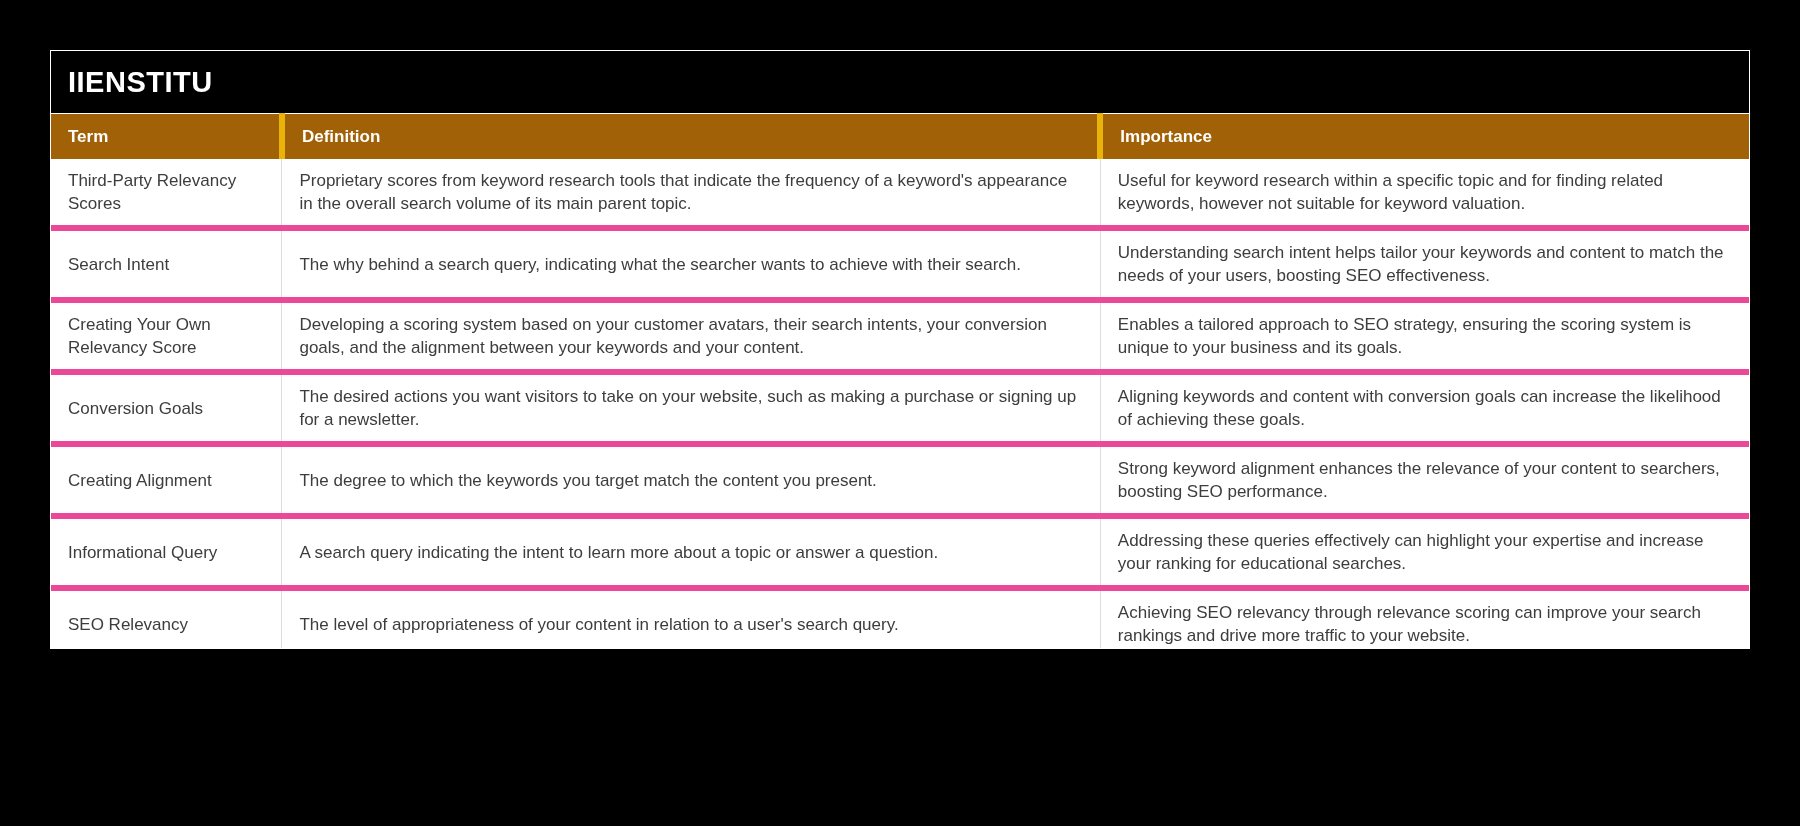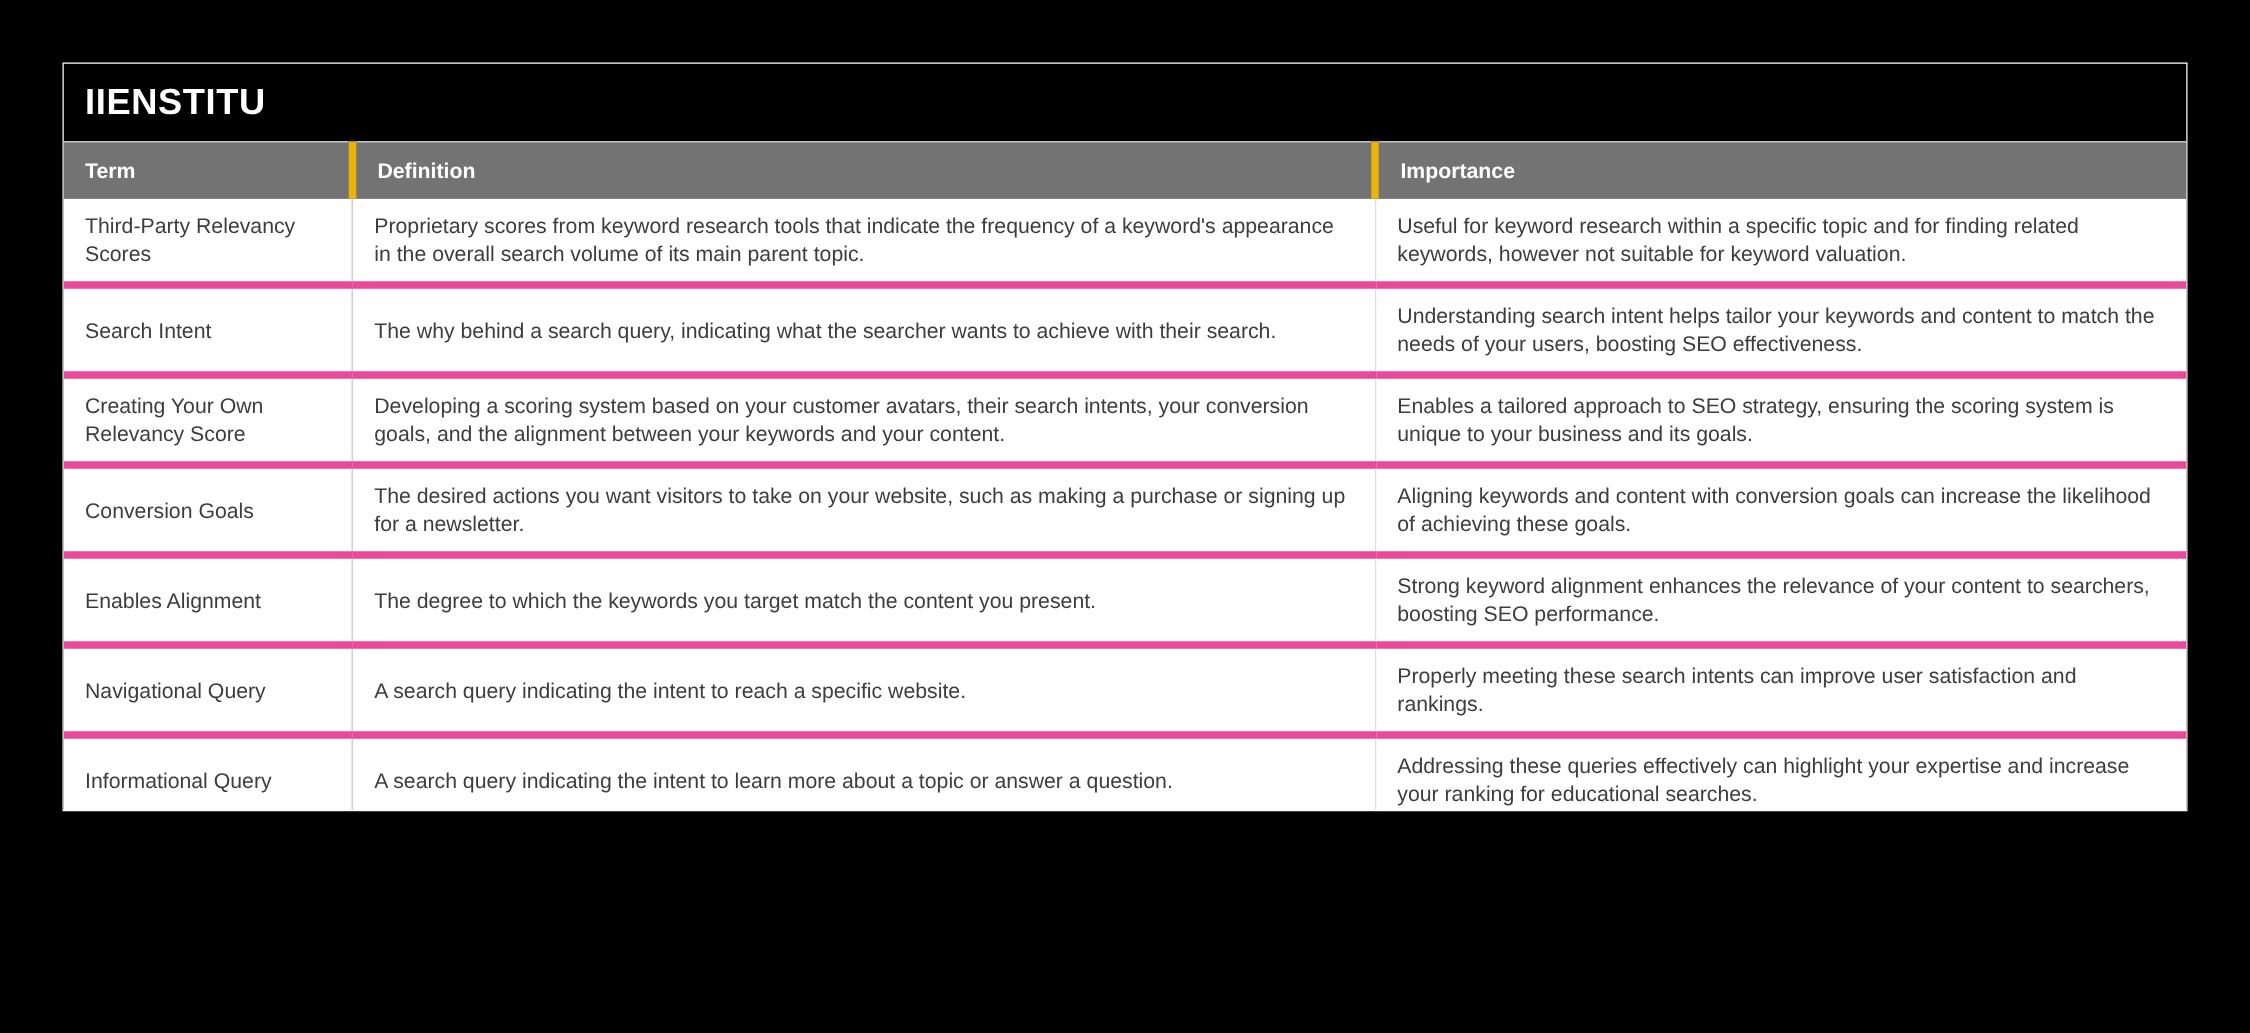--- a/index.html
+++ b/index.html
@@ -33,21 +33,21 @@
     width: 100%;
     border-collapse: collapse;
     table-layout: fixed;
     border-top: 1px solid #ffffff;
   }
   col.col-term { width: 13.6%; }
   col.col-definition { width: 48.2%; }
   col.col-importance { width: 38.2%; }
 
   thead th {
-    background: #737373;
+    background: #a16207;
     color: #ffffff;
     text-align: left;
     font-size: 17px;
     line-height: 23px;
     font-weight: bold;
     padding: 11px 17px;
     vertical-align: middle;
   }
   thead th + th { border-left: 6px solid #eab308; }
 
@@ -102,31 +102,26 @@
     <td>Enables a tailored approach to SEO strategy, ensuring the scoring system is unique to your business and its goals.</td>
   </tr>
 
   <tr>
     <td>Conversion Goals</td>
     <td>The desired actions you want visitors to take on your website, such as making a purchase or signing up for a newsletter.</td>
     <td>Aligning keywords and content with conversion goals can increase the likelihood of achieving these goals.</td>
   </tr>
 
   <tr>
-    <td>Enables Alignment</td>
+    <td>Creating Alignment</td>
     <td>The degree to which the keywords you target match the content you present.</td>
     <td>Strong keyword alignment enhances the relevance of your content to searchers, boosting SEO performance.</td>
   </tr>
 
 
-  <tr>
-    <td>Navigational Query</td>
-    <td>A search query indicating the intent to reach a specific website.</td>
-    <td>Properly meeting these search intents can improve user satisfaction and rankings.</td>
-  </tr>
 
   <tr>
     <td>Informational Query</td>
     <td>A search query indicating the intent to learn more about a topic or answer a question.</td>
     <td>Addressing these queries effectively can highlight your expertise and increase your ranking for educational searches.</td>
   </tr>
 
   <tr>
     <td>SEO Relevancy</td>
     <td>The level of appropriateness of your content in relation to a user's search query.</td>

